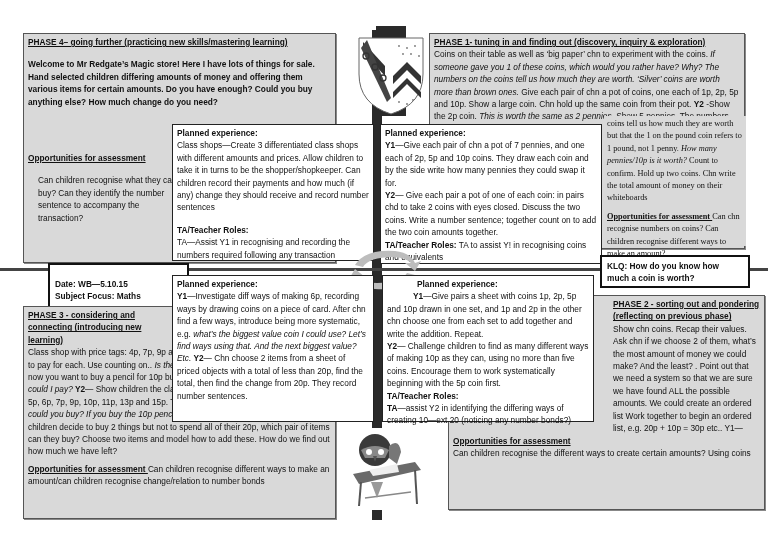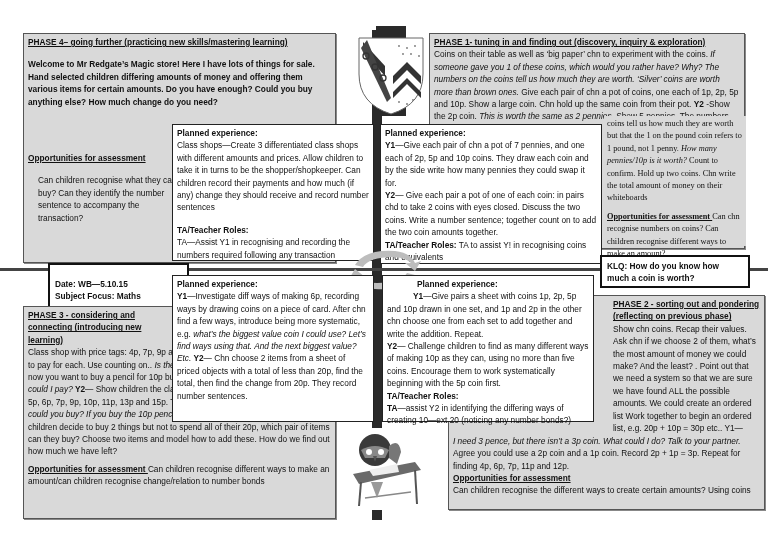--- a/index.html
+++ b/index.html
@@ -121,23 +121,20 @@
   <p><span class="b">Y1</span><span>—Investigate diff ways of making 6p, recording ways by drawing coins on a piece of card. After chn find a few ways, introduce being more systematic, e.g. </span><span class="i">what’s the biggest value coin I could use? Let’s find ways using that. And the next biggest value? Etc.</span><span class="b"> Y2</span><span>— Chn choose 2 items from a sheet of priced objects with a total of less than 20p, find the total, then find the change from 20p. They record number sentences.</span></p>
 </div>
 
 <div class="box grey" style="left:448px;top:295px;width:317px;height:215px;">
   <div style="margin-left:160px;">
     <p class="h">PHASE 2 - sorting out and pondering (reflecting on previous phase)</p>
   </div>
   <p style="margin-left:160px;height:112px;overflow:hidden;">
     <span> Show chn coins. Recap their values. Ask chn if we choose 2 of them, what’s the most amount of money we could make? And the least? . Point out that we need a system so that we are sure we have found ALL the possible amounts. We could create an ordered list Work together to begin an ordered list, e.g. 20p + 10p = 30p etc.. Y1—Show the large coins again. </span>
   </p>
-  <p>
-    <span class="i">I need 3 pence, but there isn’t a 3p coin. What could I do? Talk to your partner.</span><span> Agree you could use a 2p coin and a 1p coin. Record 2p + 1p = 3p. Repeat for finding 4p, 6p, 7p, 11p and 12p.</span>
-  </p>
   <p class="h">Opportunities for assessment</p>
   <p>Can children recognise the different ways to create certain amounts? Using coins</p>
 </div>
 
 <div class="box white" style="left:382px;top:275px;width:212px;height:147px;">
   <p class="b" style="padding-left:30px;">Planned experience:</p>
   <p><span style="padding-left:26px;"></span><span class="b">Y1</span><span>—Give pairs a sheet with coins 1p, 2p, 5p and 10p drawn in one set, and 1p and 2p in the other chn choose one from each set to add together and write the addition. Repeat.</span></p>
   <p><span class="b">Y2</span><span>— Challenge children to find as many different ways of making 10p as they can, using no more than five coins. Encourage them to work systematically beginning with the 5p coin first.</span></p>
   <p class="b">TA/Teacher Roles:</p>
   <p><span class="b">TA</span><span>—assist Y2 in identifying the differing ways of creating 10—ext 20 (noticing any number bonds?)</span></p>

